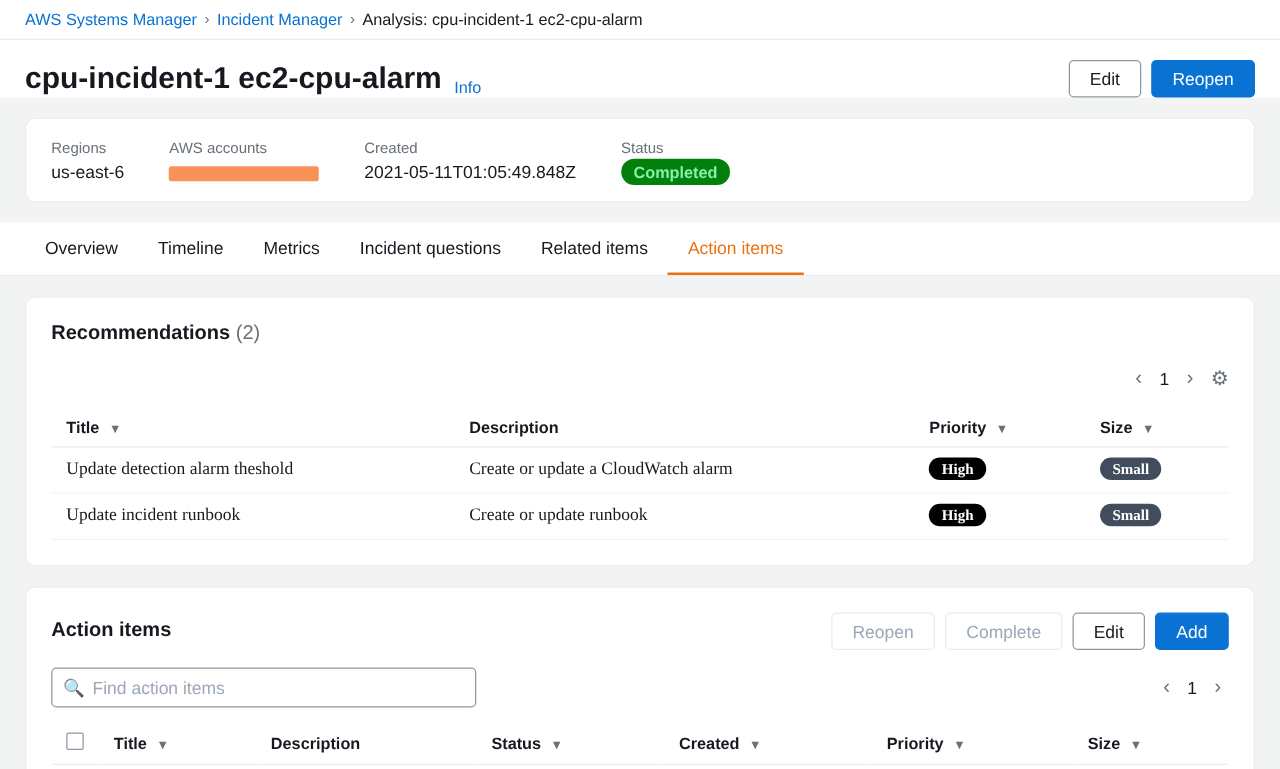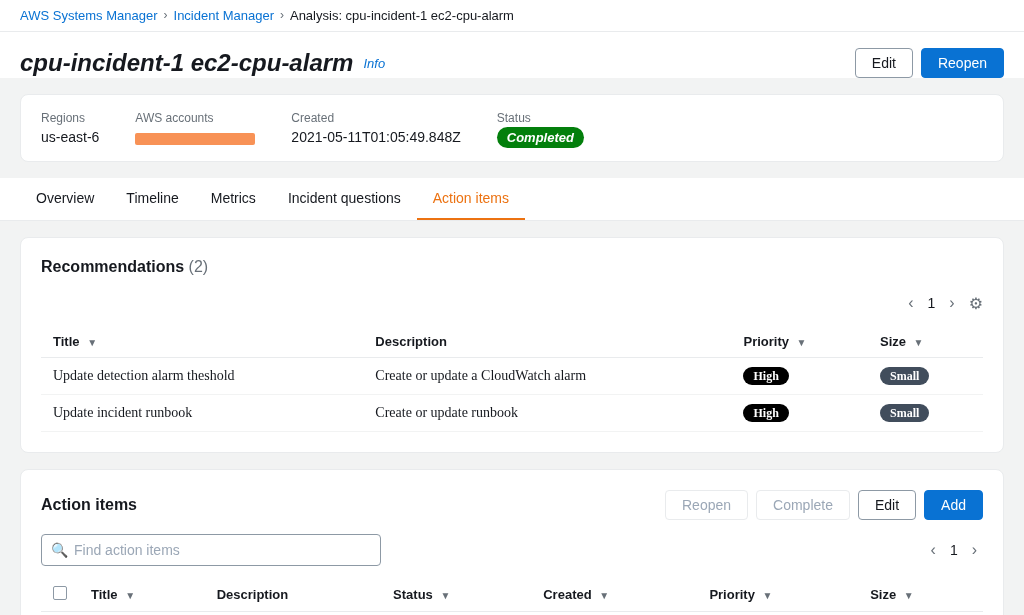--- a/index.html
+++ b/index.html
@@ -35,23 +35,22 @@
       border-bottom: none;
     }
     .page-title-row {
       display: flex;
       align-items: center;
       justify-content: space-between;
       margin-bottom: 16px;
     }
     .page-title-left {
       display: flex;
-      align-items: center;
+      align-items: flex-end;
       gap: 10px;
-      font-style: italic;
     }
     .page-title {
       font-size: 24px;
       font-weight: 700;
       color: #16191f;
     }
     .info-link {
       color: #0972d3;
       font-size: 13px;
       cursor: pointer;
@@ -98,26 +97,25 @@
     }
     .aws-accounts-bar {
       width: 120px;
       height: 12px;
       background: #f89256;
       border-radius: 2px;
       margin-top: 8px;
     }
     .status-badge-completed {
       background: #037f0c;
-      color: #ffffff;
+      color: #86efac;
       padding: 3px 10px;
       border-radius: 12px;
       font-size: 13px;
       font-weight: 600;
-      font-style: italic;
     }
     .tabs-container {
       background: #fff;
       border-bottom: 1px solid #e9ebed;
       padding: 0 20px;
       display: flex;
       gap: 0;
       margin: 0 0 16px 0;
     }
     .tab {
@@ -346,20 +344,21 @@
     <label>Status</label>
     <span class="status-badge-completed">Completed</span>
   </div>
 </div>
 
 <div class="tabs-container">
   <div class="tab">Overview</div>
   <div class="tab">Timeline</div>
   <div class="tab">Metrics</div>
   <div class="tab">Incident questions</div>
+  <div class="tab">Related items</div>
   <div class="tab active">Action items</div>
 </div>
 
 <div class="content-area">
 
   <div class="panel">
     <div class="panel-title">
       <span>Recommendations</span> <span class="count">(<span>2</span>)</span>
     </div>
     <div class="pagination-row">

